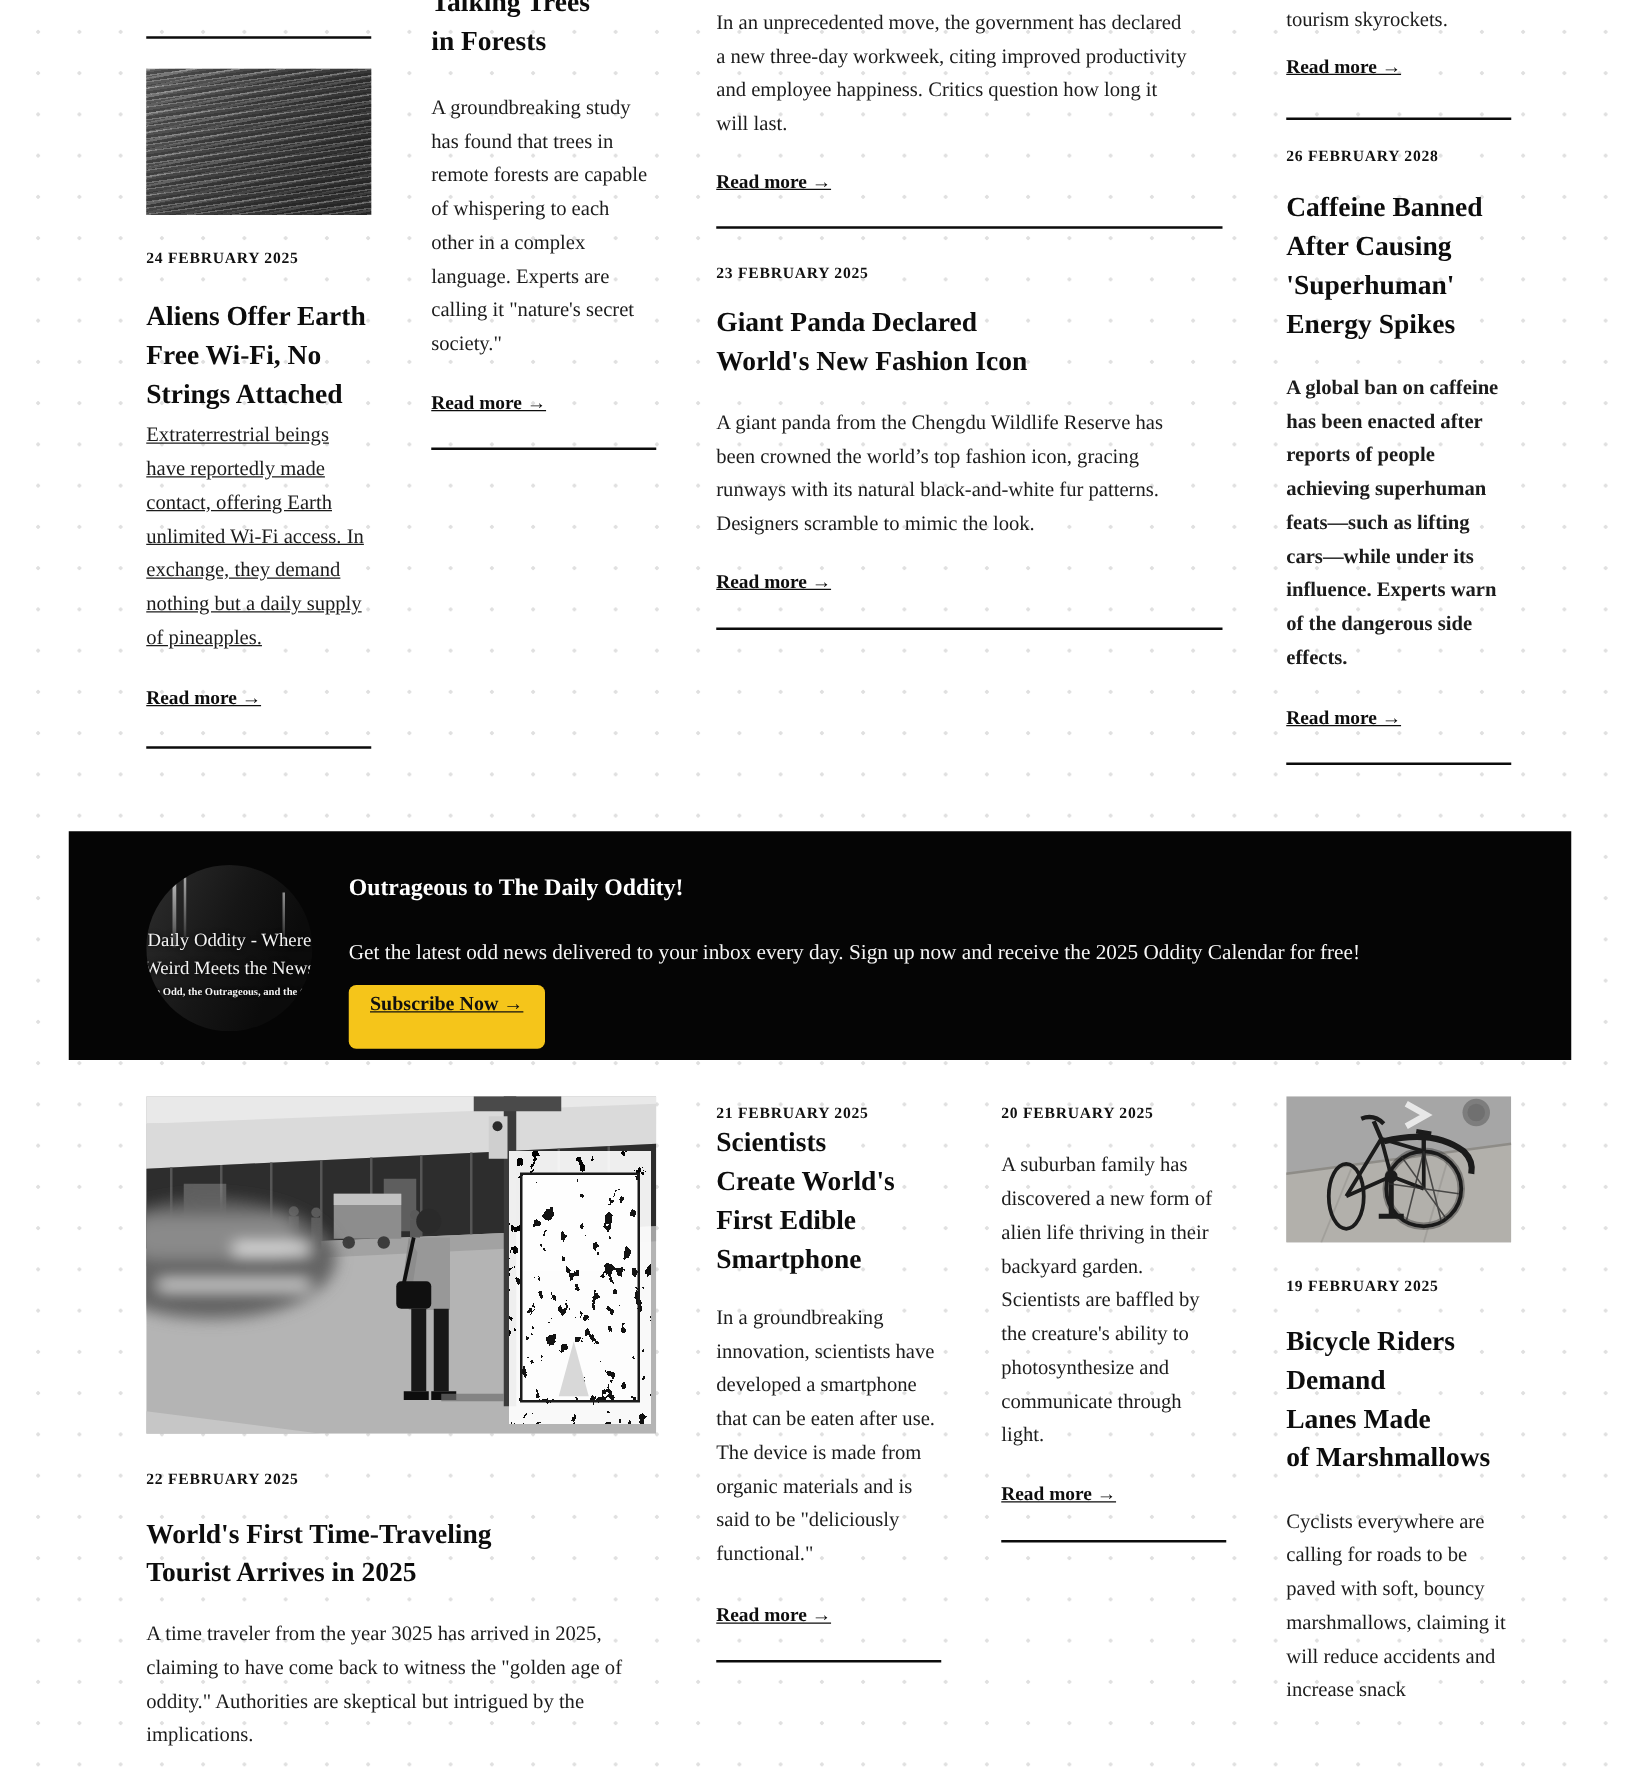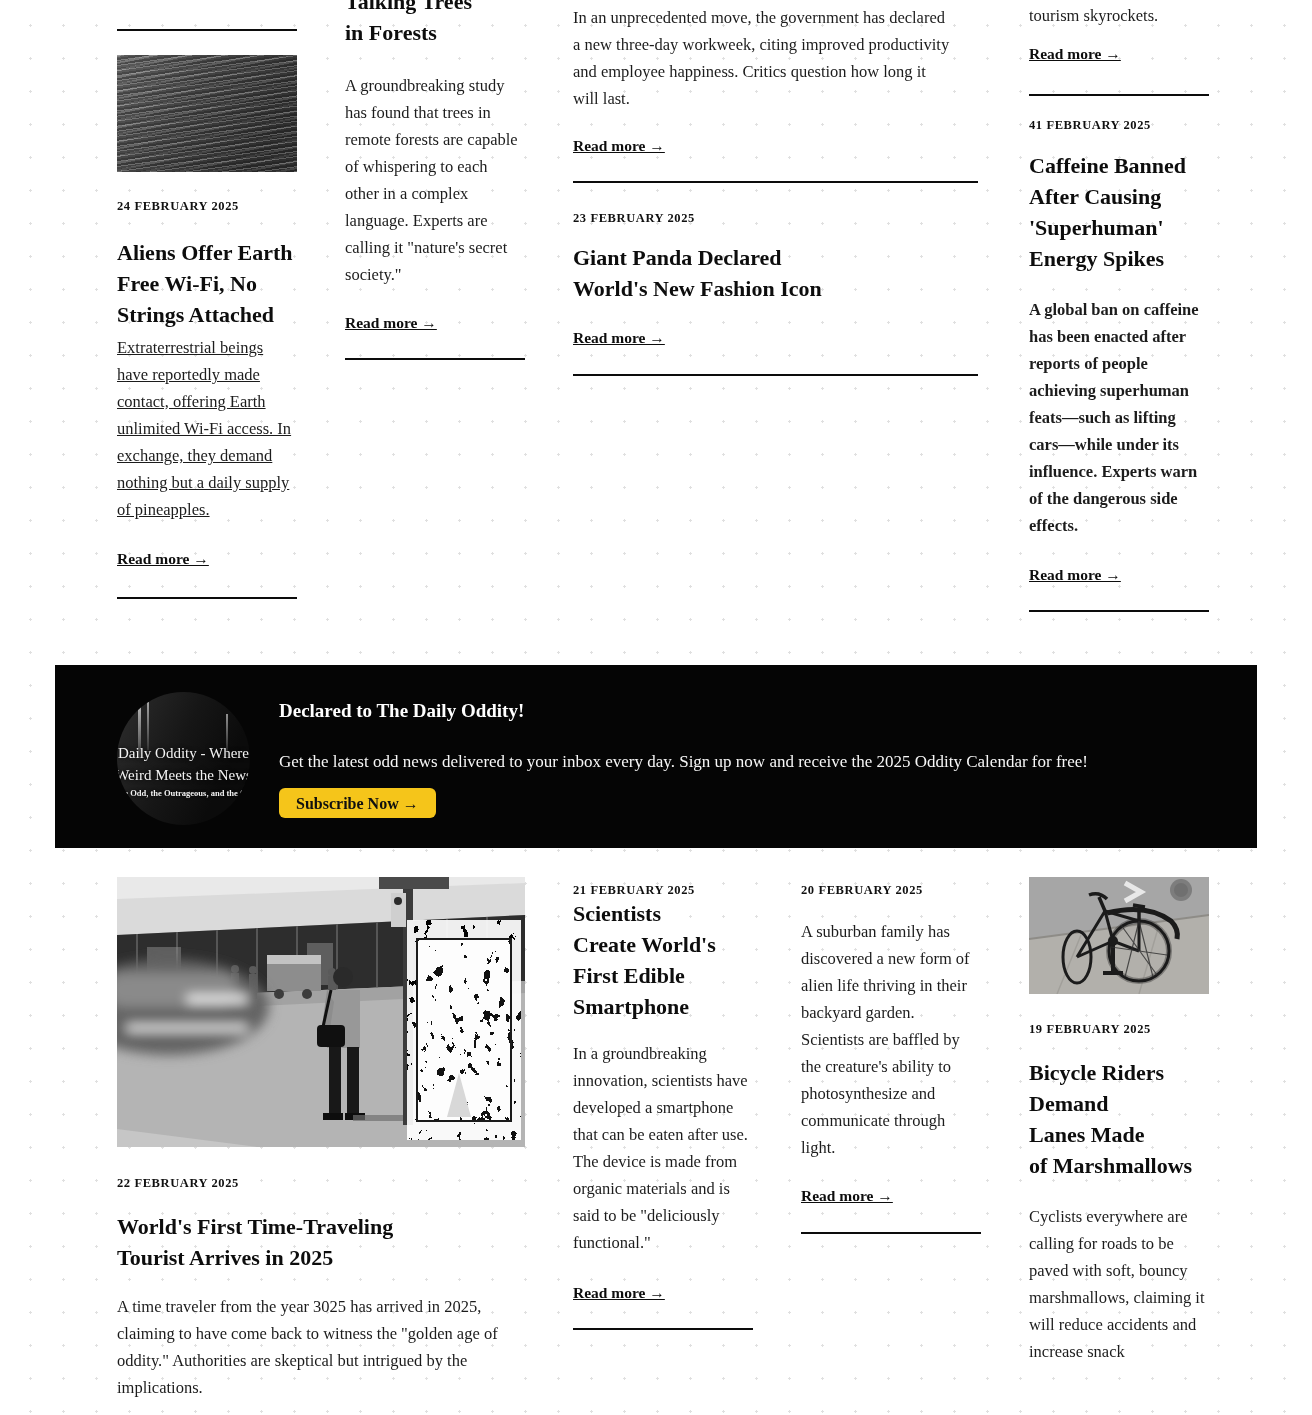--- a/index.html
+++ b/index.html
@@ -64,21 +64,21 @@
 
   .banner-heading {
     position:absolute; left:224px; top:34px; color:#ffffff; font-size:19px; font-weight:bold; line-height:23px;
   }
   .banner-text {
     position:absolute; left:224px; top:85px; color:#f7f7f7; font-size:17px; line-height:24px; white-space:nowrap;font-family:Liberation Serif, serif;
   }
   .subscribe-btn {
     position:absolute; left:224px; top:123px; display:inline-block;
     background:#f5c51a; color:#101010; font-size:16px; font-weight:bold;
-    padding:7px 17px 5px 17px; border-radius:6px; cursor:pointer;
+    padding:7px 17px 26px 17px; border-radius:6px; text-decoration:underline; cursor:pointer;
   }
 
   
   .img-photo { display:block; }
 </style>
 </head>
 <body>
 
 <div class="viewport">
 
@@ -102,47 +102,48 @@
     <div class="rule" style="margin-top:26px;"></div>
   </article>
 
   <article class="card" style="left:573px; top:-2px; width:405px;">
     <p class="body" style="margin-top:6px; width:380px;">In an unprecedented move, the government has declared a new three-day workweek, citing improved productivity and employee happiness. Critics question how long it will last.</p>
     <a class="readmore" style="margin-top:25px;">Read more →</a>
     <div class="rule" style="margin-top:26px;"></div>
     <div class="date" style="margin-top:28px;">23 FEBRUARY 2025</div>
     <h3 class="title" style="margin-top:16px;">Giant Panda Declared
 World's New Fashion Icon</h3>
+    <p class="body" style="margin-top:20px; width:380px;">A giant panda from the Chengdu Wildlife Reserve has been crowned the world’s top fashion icon, gracing runways with its natural black-and-white fur patterns. Designers scramble to mimic the look.</p>
     <a class="readmore" style="margin-top:25px;">Read more →</a>
     <div class="rule" style="margin-top:27px;"></div>
   </article>
 
   <article class="card" style="left:1029px; top:0;">
     <p class="body" style="margin-top:2px;">tourism skyrockets.</p>
     <a class="readmore" style="margin-top:16px;">Read more →</a>
     <div class="rule" style="margin-top:31px;"></div>
-    <div class="date" style="margin-top:22px;">41 FEBRUARY 2025</div>
+    <div class="date" style="margin-top:22px;">26 FEBRUARY 2028</div>
     <h3 class="title" style="margin-top:17px;">Caffeine Banned
 After Causing
 'Superhuman'
 Energy Spikes</h3>
     <p class="body" style="margin-top:22px;font-weight:bold;">A global ban on caffeine has been enacted after reports of people achieving superhuman feats—such as lifting cars—while under its influence. Experts warn of the dangerous side effects.</p>
     <a class="readmore" style="margin-top:27px;">Read more →</a>
     <div class="rule" style="margin-top:26px;"></div>
   </article>
 
   <section class="banner">
     <div class="logo">
       <div class="logo-text">
         <div class="l1">Daily Oddity - Where</div>
         <div class="l2">Weird Meets the News</div>
         <div class="l3">the Odd, the Outrageous, and the Oc</div>
       </div>
     </div>
-    <h2 class="banner-heading">Declared to The Daily Oddity!</h2>
+    <h2 class="banner-heading">Outrageous to The Daily Oddity!</h2>
     <p class="banner-text">Get the latest odd news delivered to your inbox every day. Sign up now and receive the 2025 Oddity Calendar for free!</p>
     <a class="subscribe-btn">Subscribe Now →</a>
   </section>
 
   <article class="card" style="left:117px; top:877px; width:408px;">
     <svg class="img-photo" width="408" height="270" viewBox="0 0 408 270">
       <defs>
         <filter id="blur6" x="-30%" y="-30%" width="160%" height="160%">
             <feGaussianBlur stdDeviation="6"></feGaussianBlur>
           </filter>

